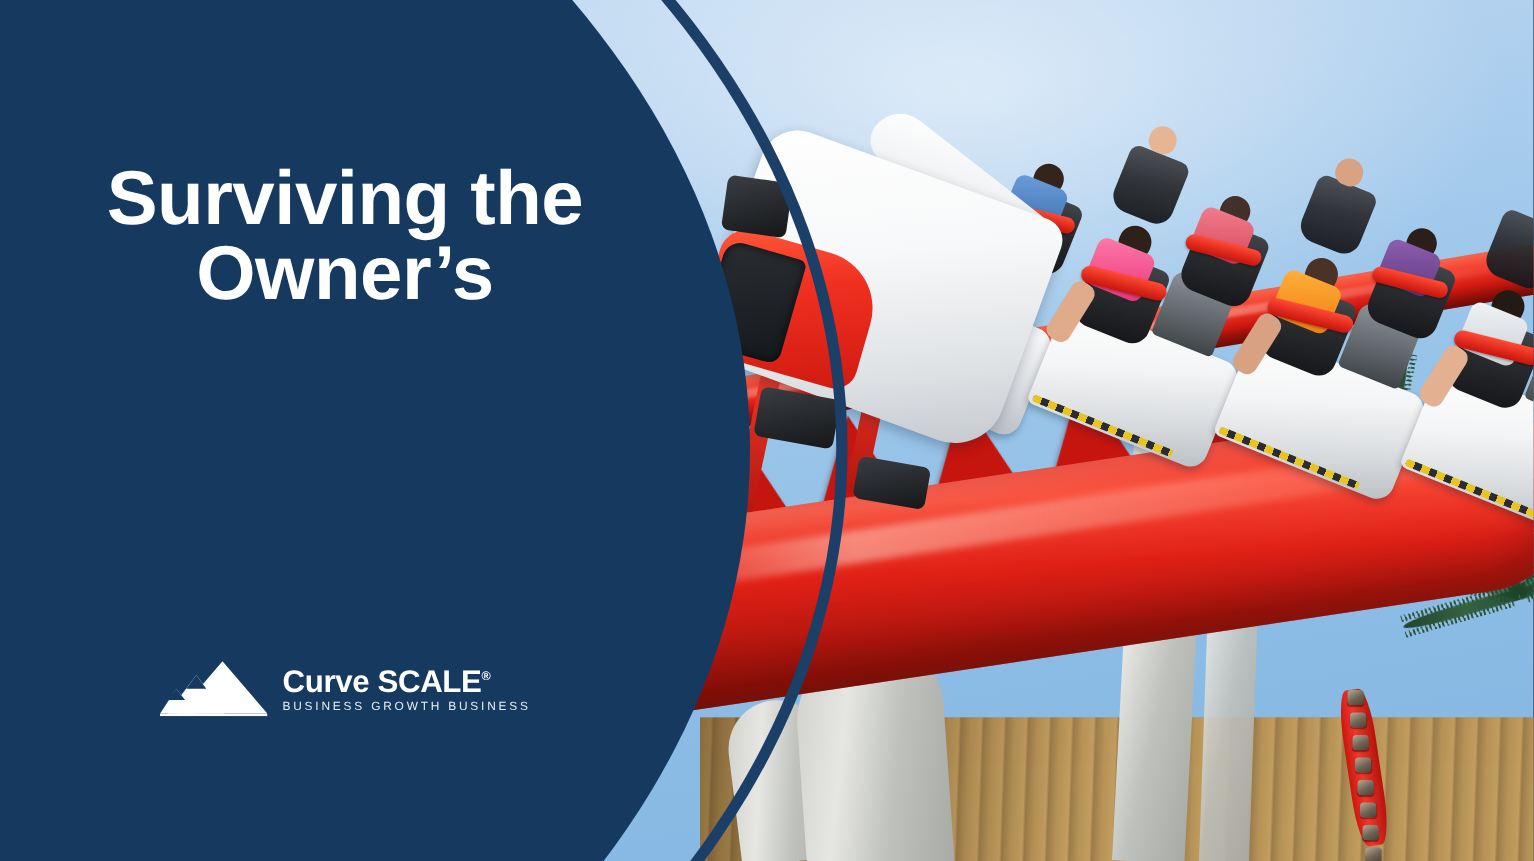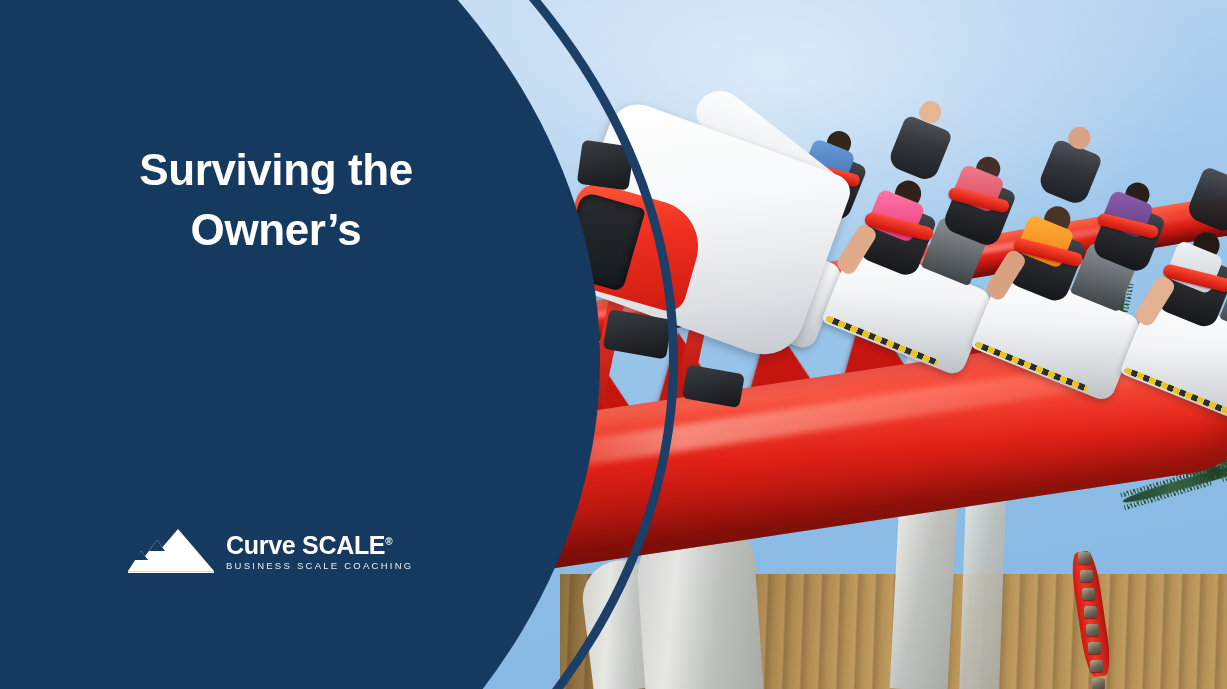--- a/index.html
+++ b/index.html
@@ -287,26 +287,25 @@
     pointer-events: none;
   }
 
   
   #headline {
     position: absolute;
     left: 36px; top: 128px;
     width: 480px;
     text-align: center;
     font-weight: 700;
-    font-size: 44px;
+    font-size: 61px;
     line-height: 60px;
     letter-spacing: -0.4px;
     color: #ffffff;
     font-family: "Liberation Sans", sans-serif;
-    margin-top: 12px;
   }
   #headline .accent { color: #f41010; }
 
   
   #logo {
     position: absolute;
     left: 128px; top: 527px;
     display: flex;
     align-items: flex-end;
     gap: 12px;
@@ -501,17 +500,17 @@
       <polygon points="29,13 52,44 6,44" fill="#ffffff"></polygon>
       <polygon points="13,24 29,44 0,44" fill="#ffffff"></polygon>
       <polygon points="29,13 37,24 21,24" fill="#16395f"></polygon>
       <polygon points="13,24 20,33 6,33" fill="#16395f"></polygon>
       <rect x="0" y="44.2" width="86" height="1.8" fill="#ffffff"></rect>
     </svg>
     <div id="logo-words">
       <div id="logo-name">
         <span>Curve SCALE</span><span class="reg">®</span>
       </div>
-      <div id="logo-tag">BUSINESS SCALE COACHING</div>
+      <div id="logo-tag">BUSINESS GROWTH BUSINESS</div>
     </div>
   </div>
 
 </div>
 
 </body></html>

